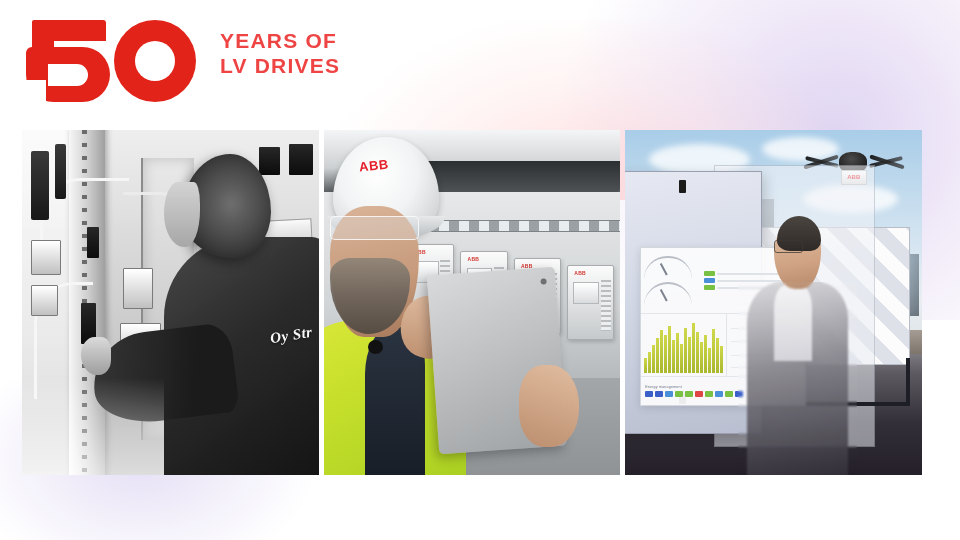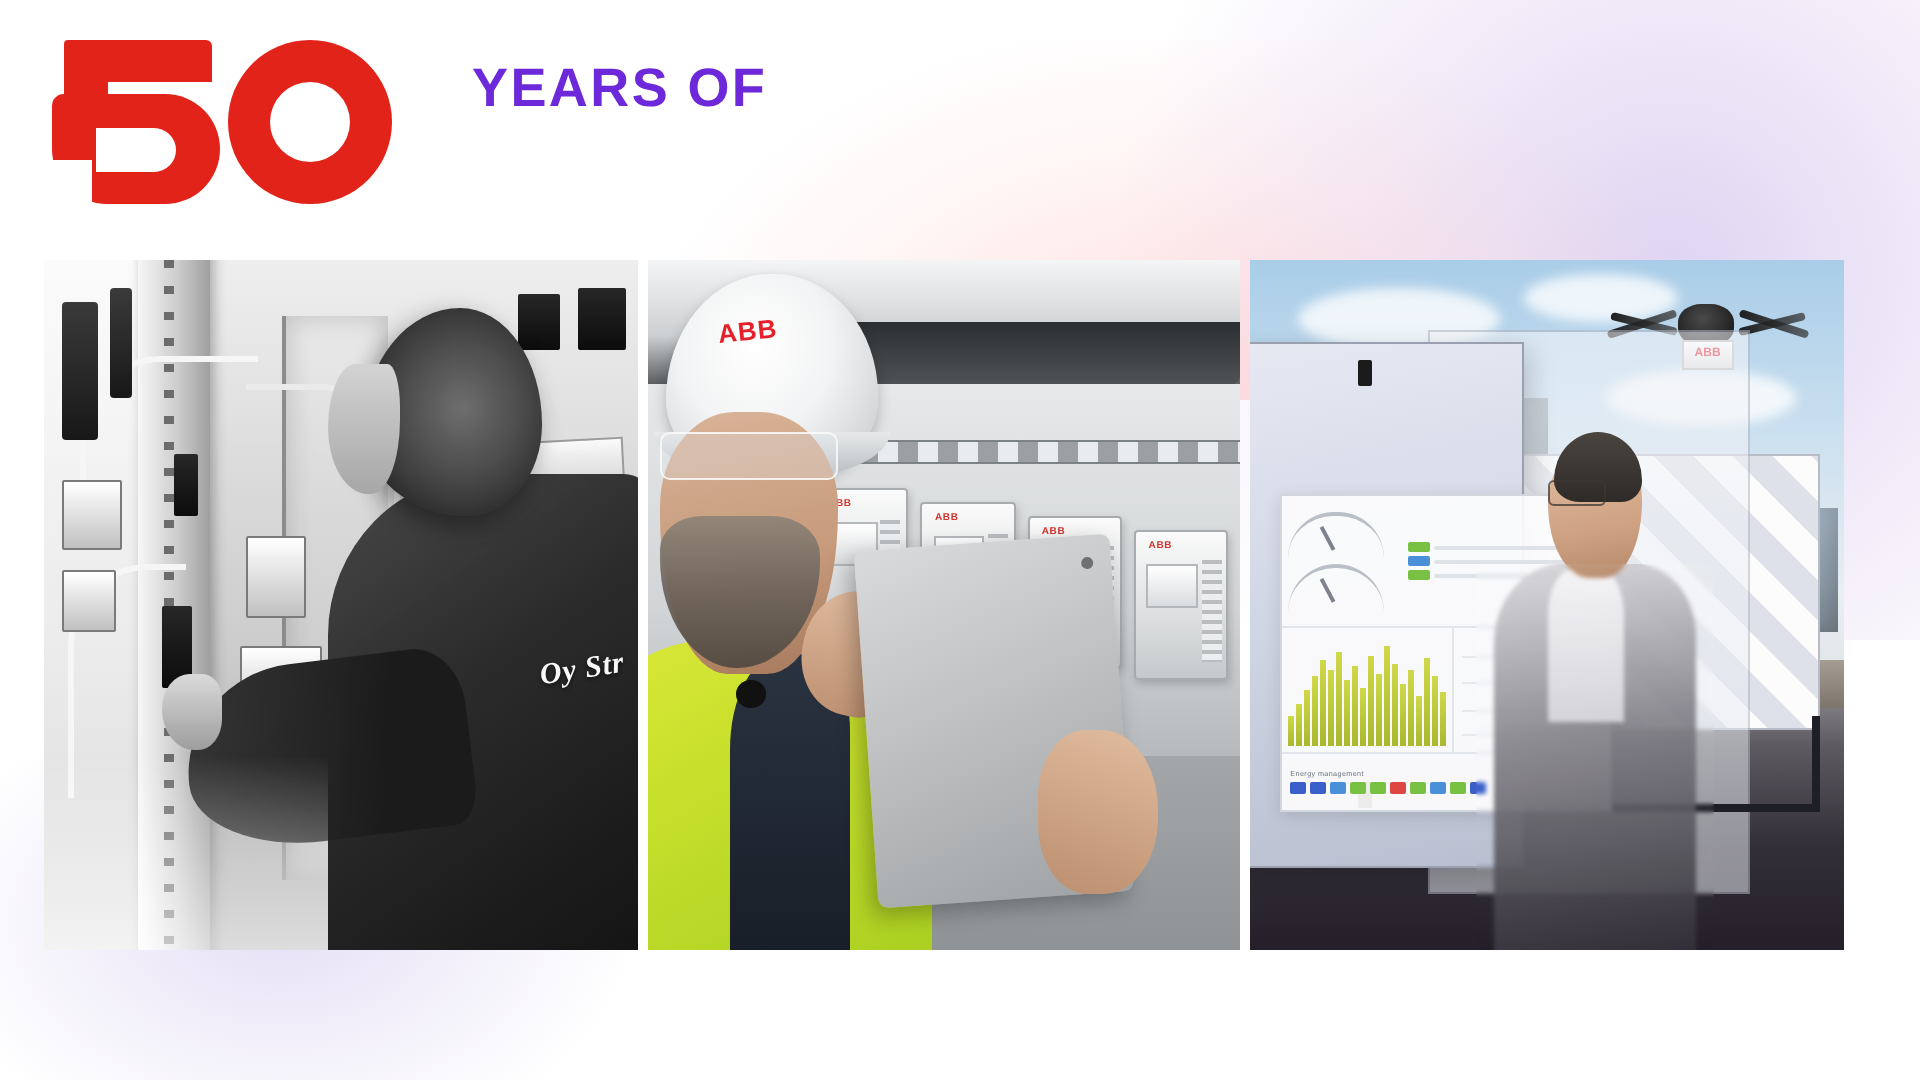--- a/index.html
+++ b/index.html
@@ -118,27 +118,26 @@
     left: 21px; top: 21px;
     width: 40px; height: 40px;
     border-radius: 50%;
     background: #ffffff;
   }
 
   .headline-text {
     padding-top: 8px;
   }
   .headline-line {
-    font-size: 27px;
+    font-size: 21px;
     font-weight: bold;
     letter-spacing: 1.2px;
     line-height: 1.20;
-    color: #6d28d9;
+    color: #ef4444;
     white-space: nowrap;
-    margin-left: 16px;
   }
 
   
   .strip {
     position: absolute;
     left: 22px; top: 130px;
     width: 900px; height: 345px;
     display: flex;
     gap: 5px;
   }
@@ -705,20 +704,21 @@
         <div class="bar-top"></div>
         <div class="stem"></div>
         <div class="bowl"></div>
         <div class="bowl-hole"></div>
         <div class="notch"></div>
       </div>
       <div class="digit-0"></div>
     </div>
     <div class="headline-text">
       <div class="headline-line">YEARS OF</div>
+      <div class="headline-line">LV DRIVES</div>
     </div>
   </div>
 
   <div class="strip">
 
     <div class="panel p1">
       <div class="wall"></div>
       <div class="rack"></div>
       <div class="rack2"></div>
 

